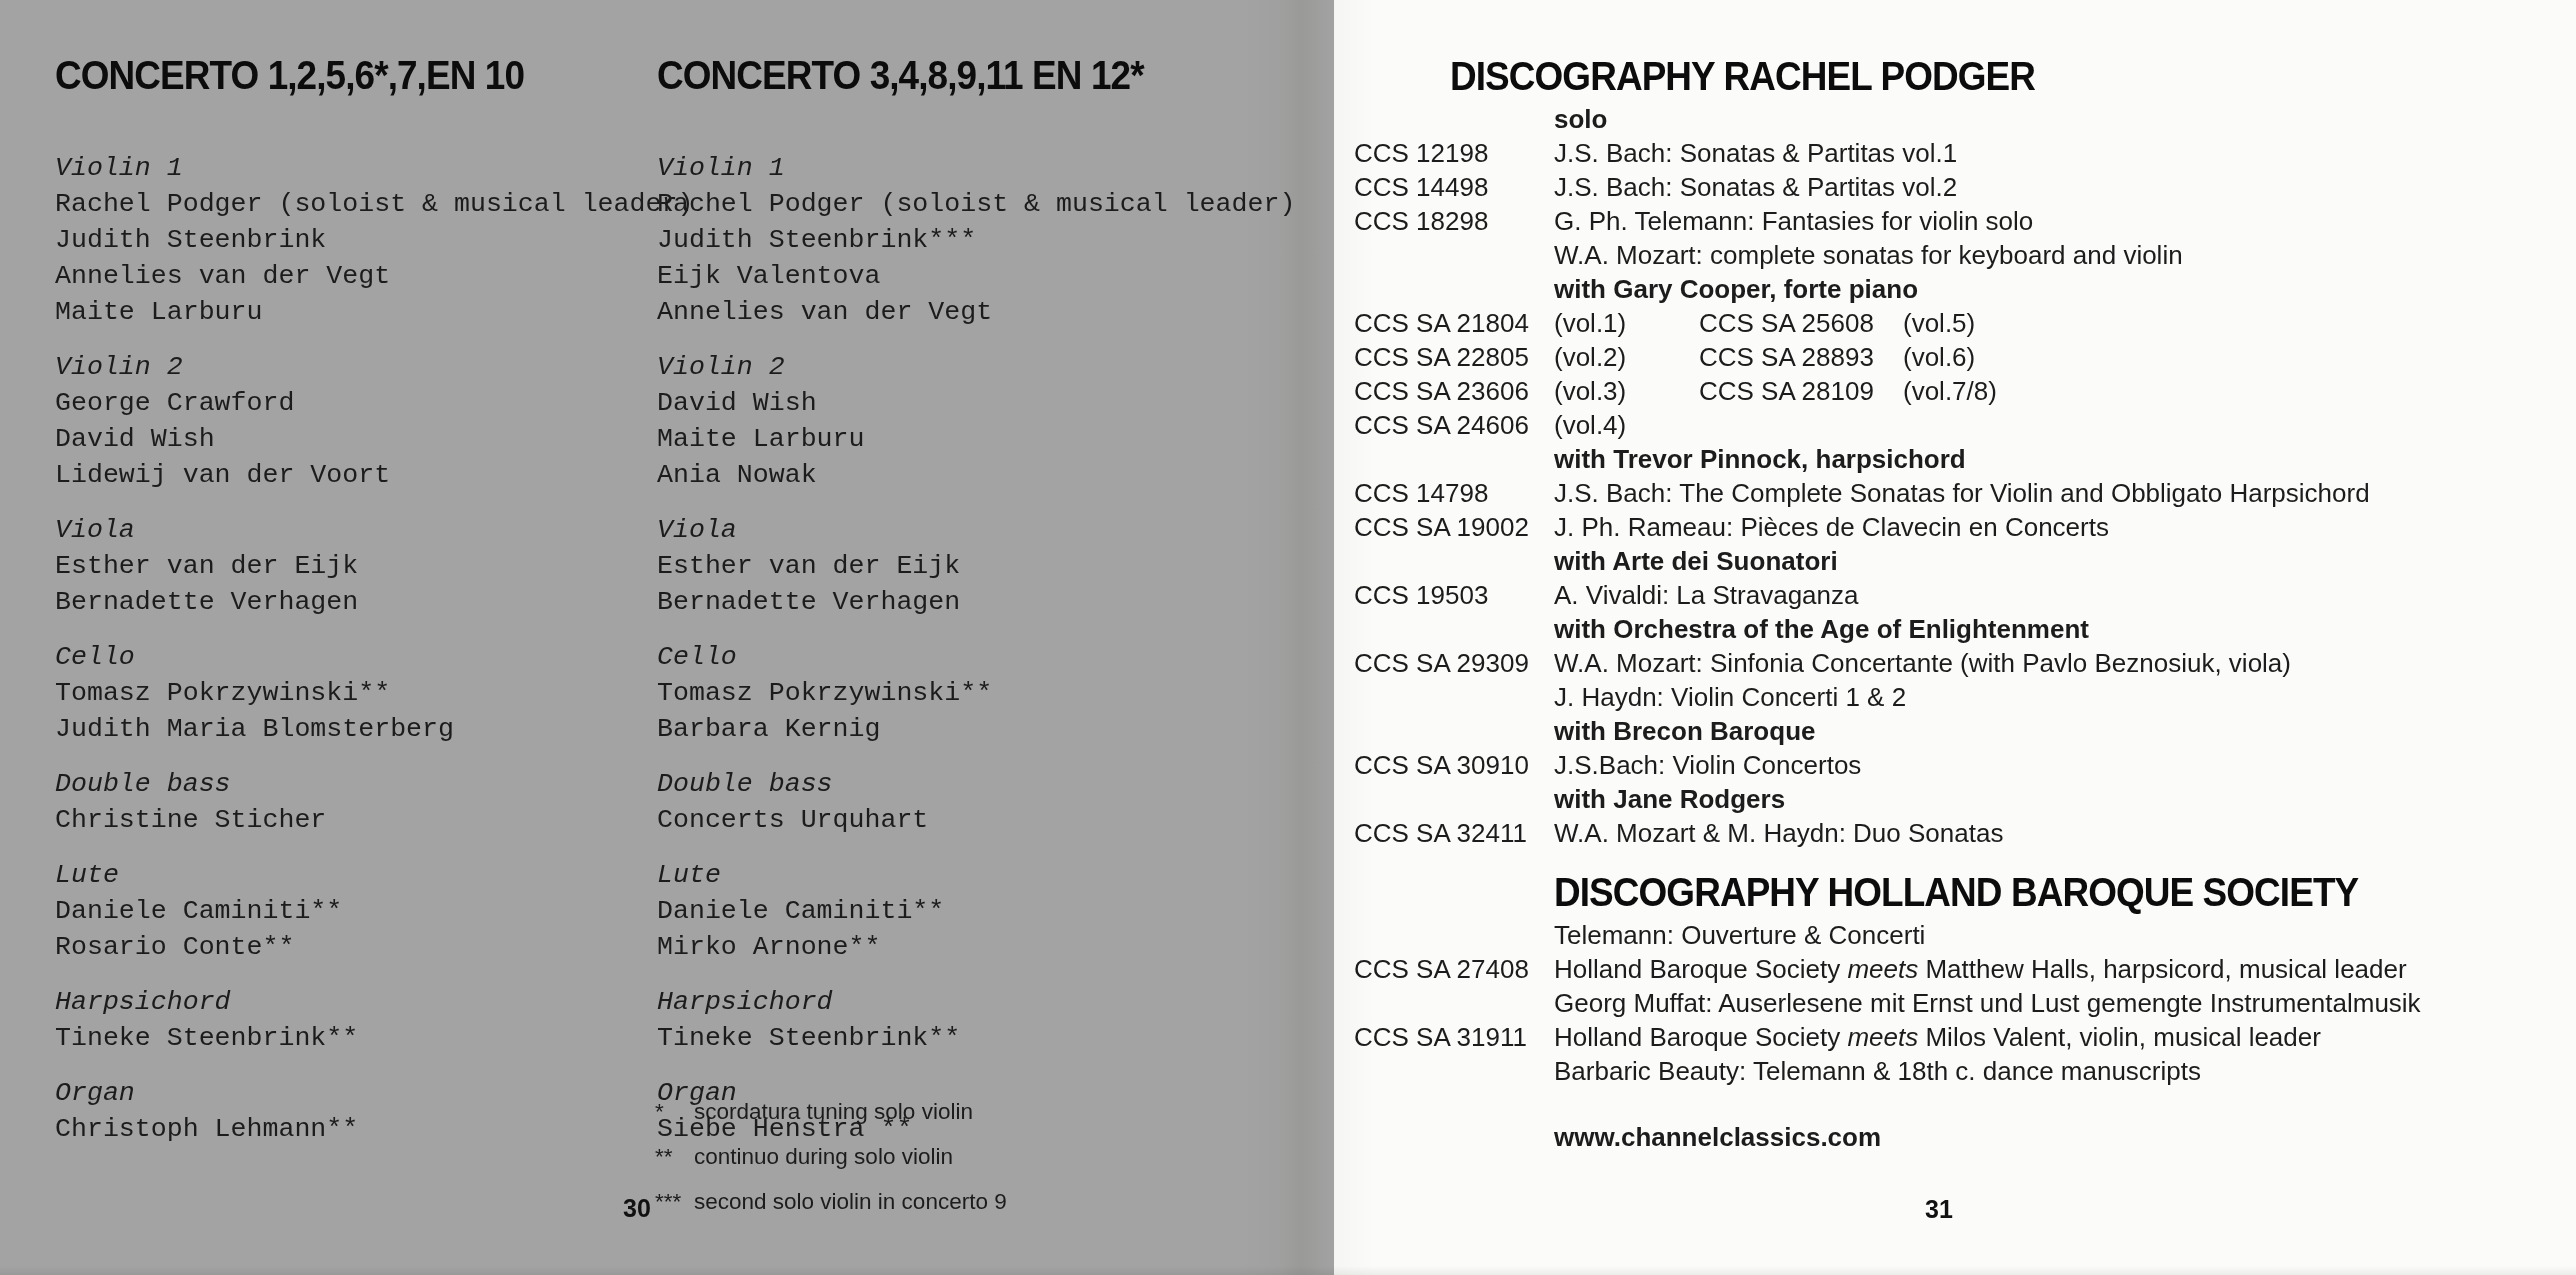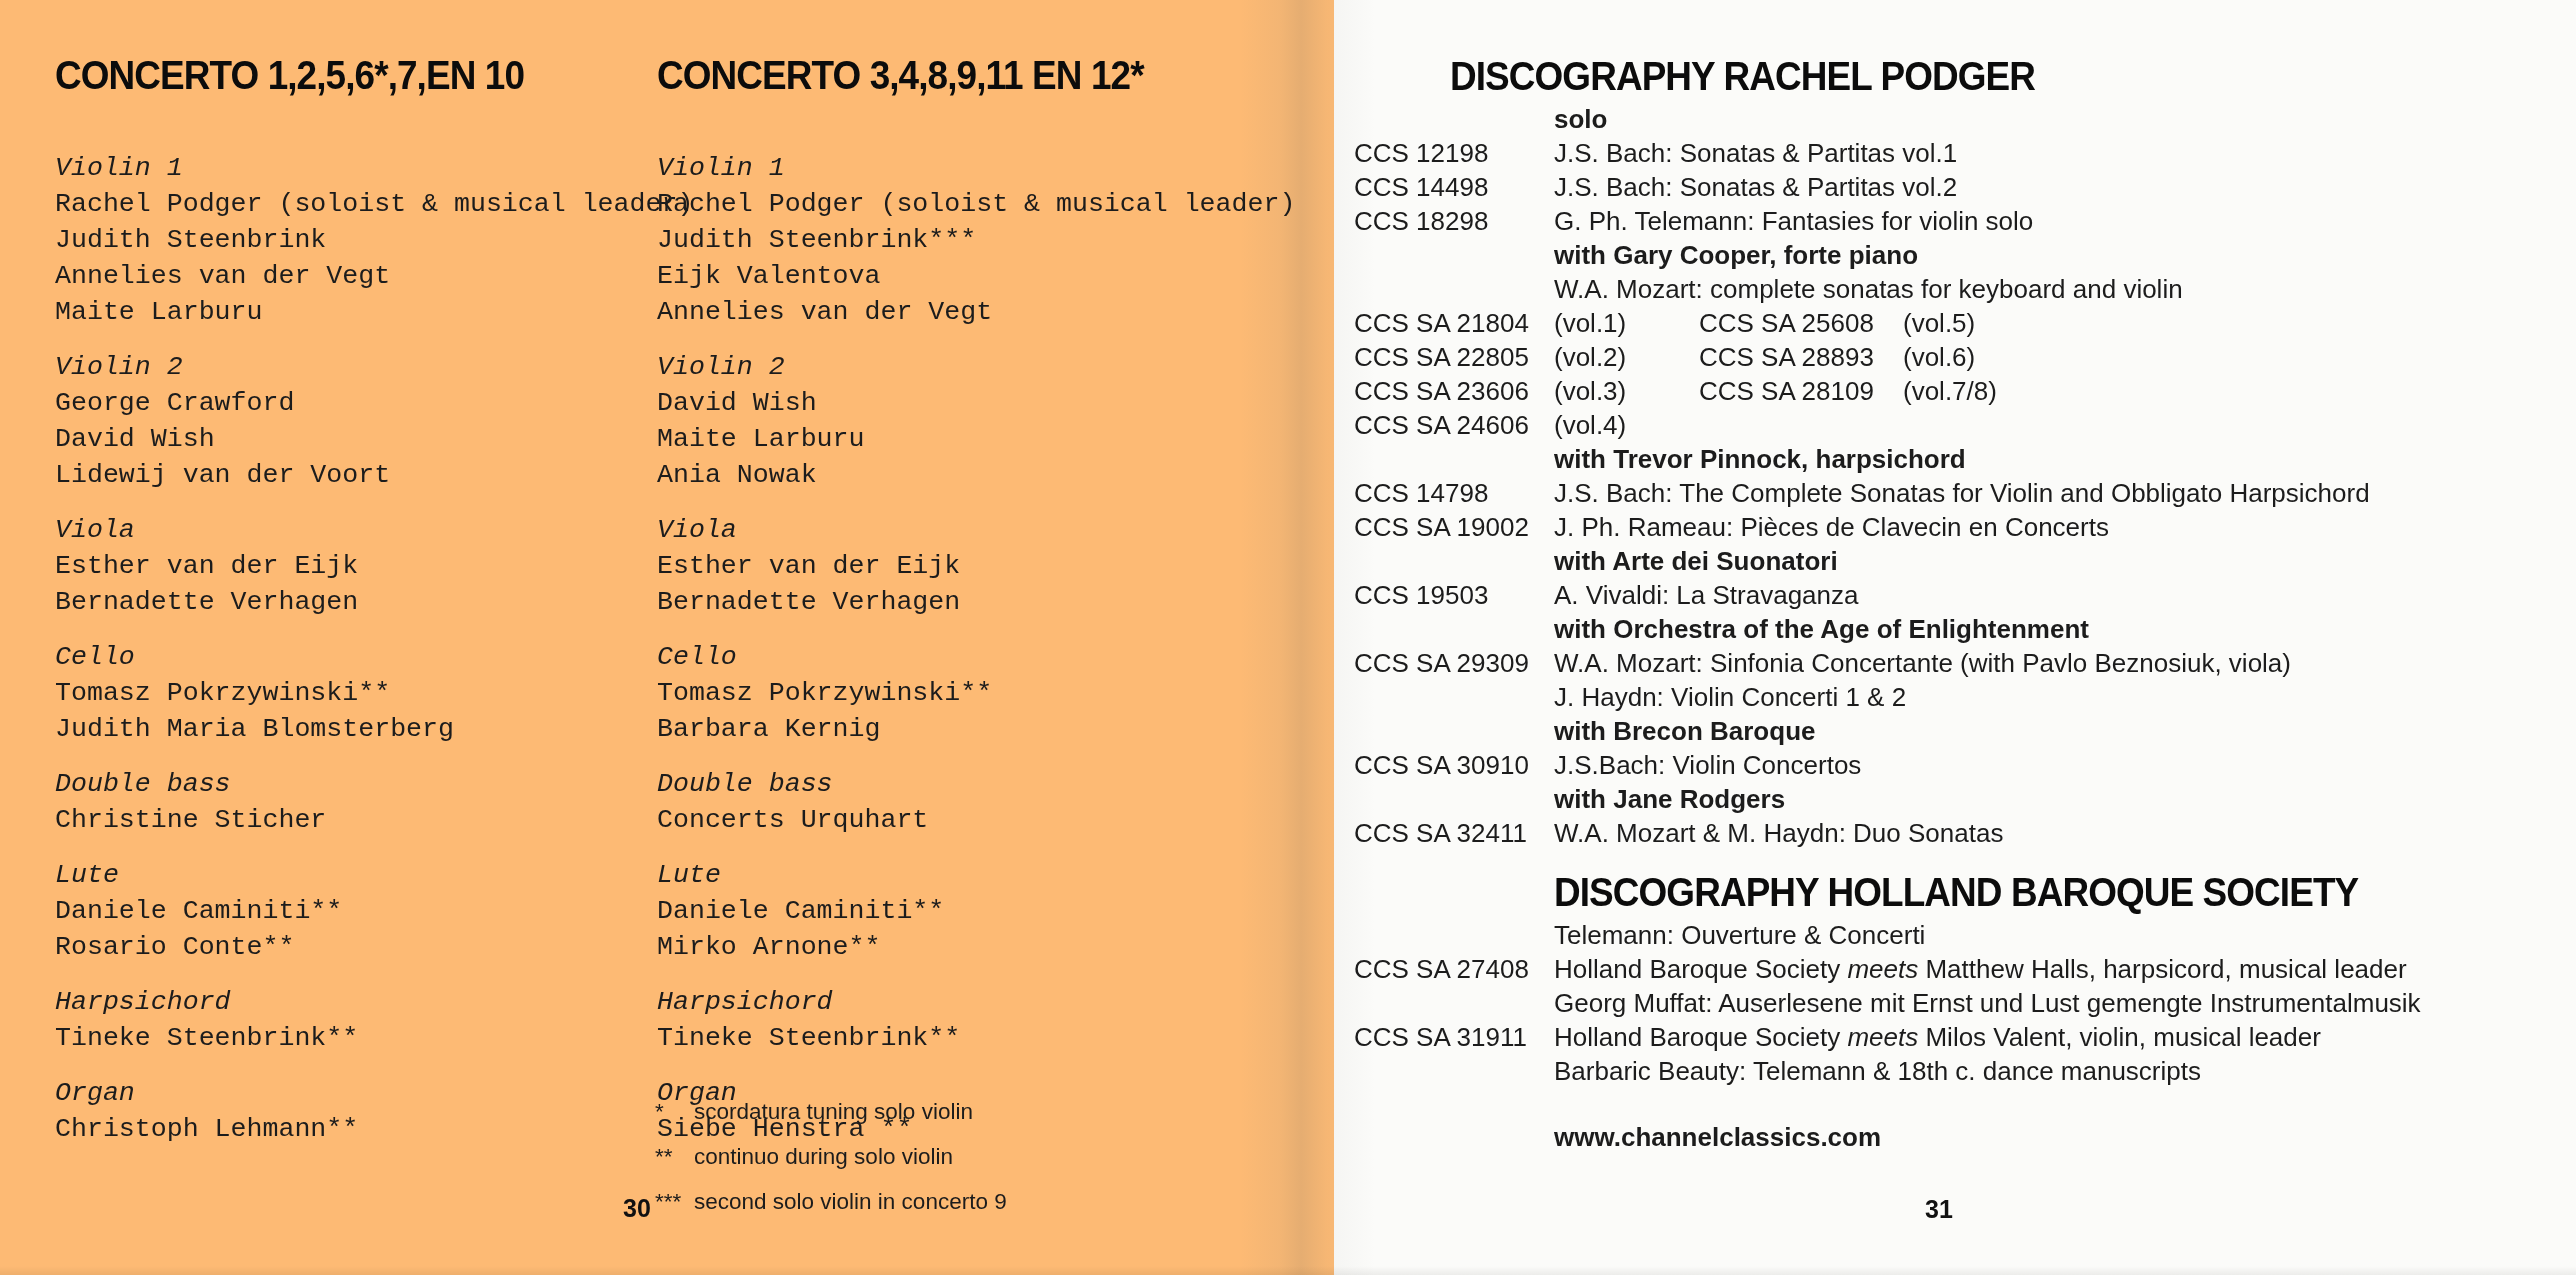--- a/index.html
+++ b/index.html
@@ -1,17 +1,17 @@
 <!DOCTYPE html>
 <html style="font-size:11px"><head>
 <meta charset="utf-8">
 <style>
   html,body{margin:0;padding:0;background:#e8e8e5;}
   .canvas{position:relative;width:2576px;height:1275px;overflow:hidden;
-          background:#fdba74;color:#1c1c1c;
+          background:#a3a3a3;color:#1c1c1c;
           font-family:"Liberation Sans",sans-serif;}
   .bg-right{position:absolute;left:1334px;top:0;right:0;bottom:0;background:#fbfbf9;}
   .fold{position:absolute;left:1240px;top:0;width:136px;height:100%;
         background:linear-gradient(90deg,
           rgba(120,120,112,0) 0%,
           rgba(120,120,112,0.08) 30%,
           rgba(105,105,98,0.16) 45%,
           rgba(120,120,112,0.05) 64%,
           rgba(120,120,112,0) 100%);}
   .edge-bottom{position:absolute;left:0;right:0;bottom:0;height:9.5px;
@@ -177,24 +177,24 @@
       </div>
     <div class="row">
         <div>CCS 14498</div>
         <div class="desc">J.S. Bach: Sonatas &amp; Partitas vol.2</div>
       </div>
     <div class="row">
         <div>CCS 18298</div>
         <div class="desc">G. Ph. Telemann: Fantasies for violin solo</div>
       </div>
     <div class="row">
+        <div class="desc">W.A. Mozart: complete sonatas for keyboard and violin</div>
+      </div>
+    <div class="row">
         <div class="desc b">with Gary Cooper, forte piano</div>
-      </div>
-    <div class="row">
-        <div class="desc">W.A. Mozart: complete sonatas for keyboard and violin</div>
       </div>
     <div class="row">
       <div>CCS SA 21804</div>
       <div>(vol.1)</div>
       <div>CCS SA 25608</div>
       <div>(vol.5)</div>
     </div>
     <div class="row">
       <div>CCS SA 22805</div>
       <div>(vol.2)</div>

